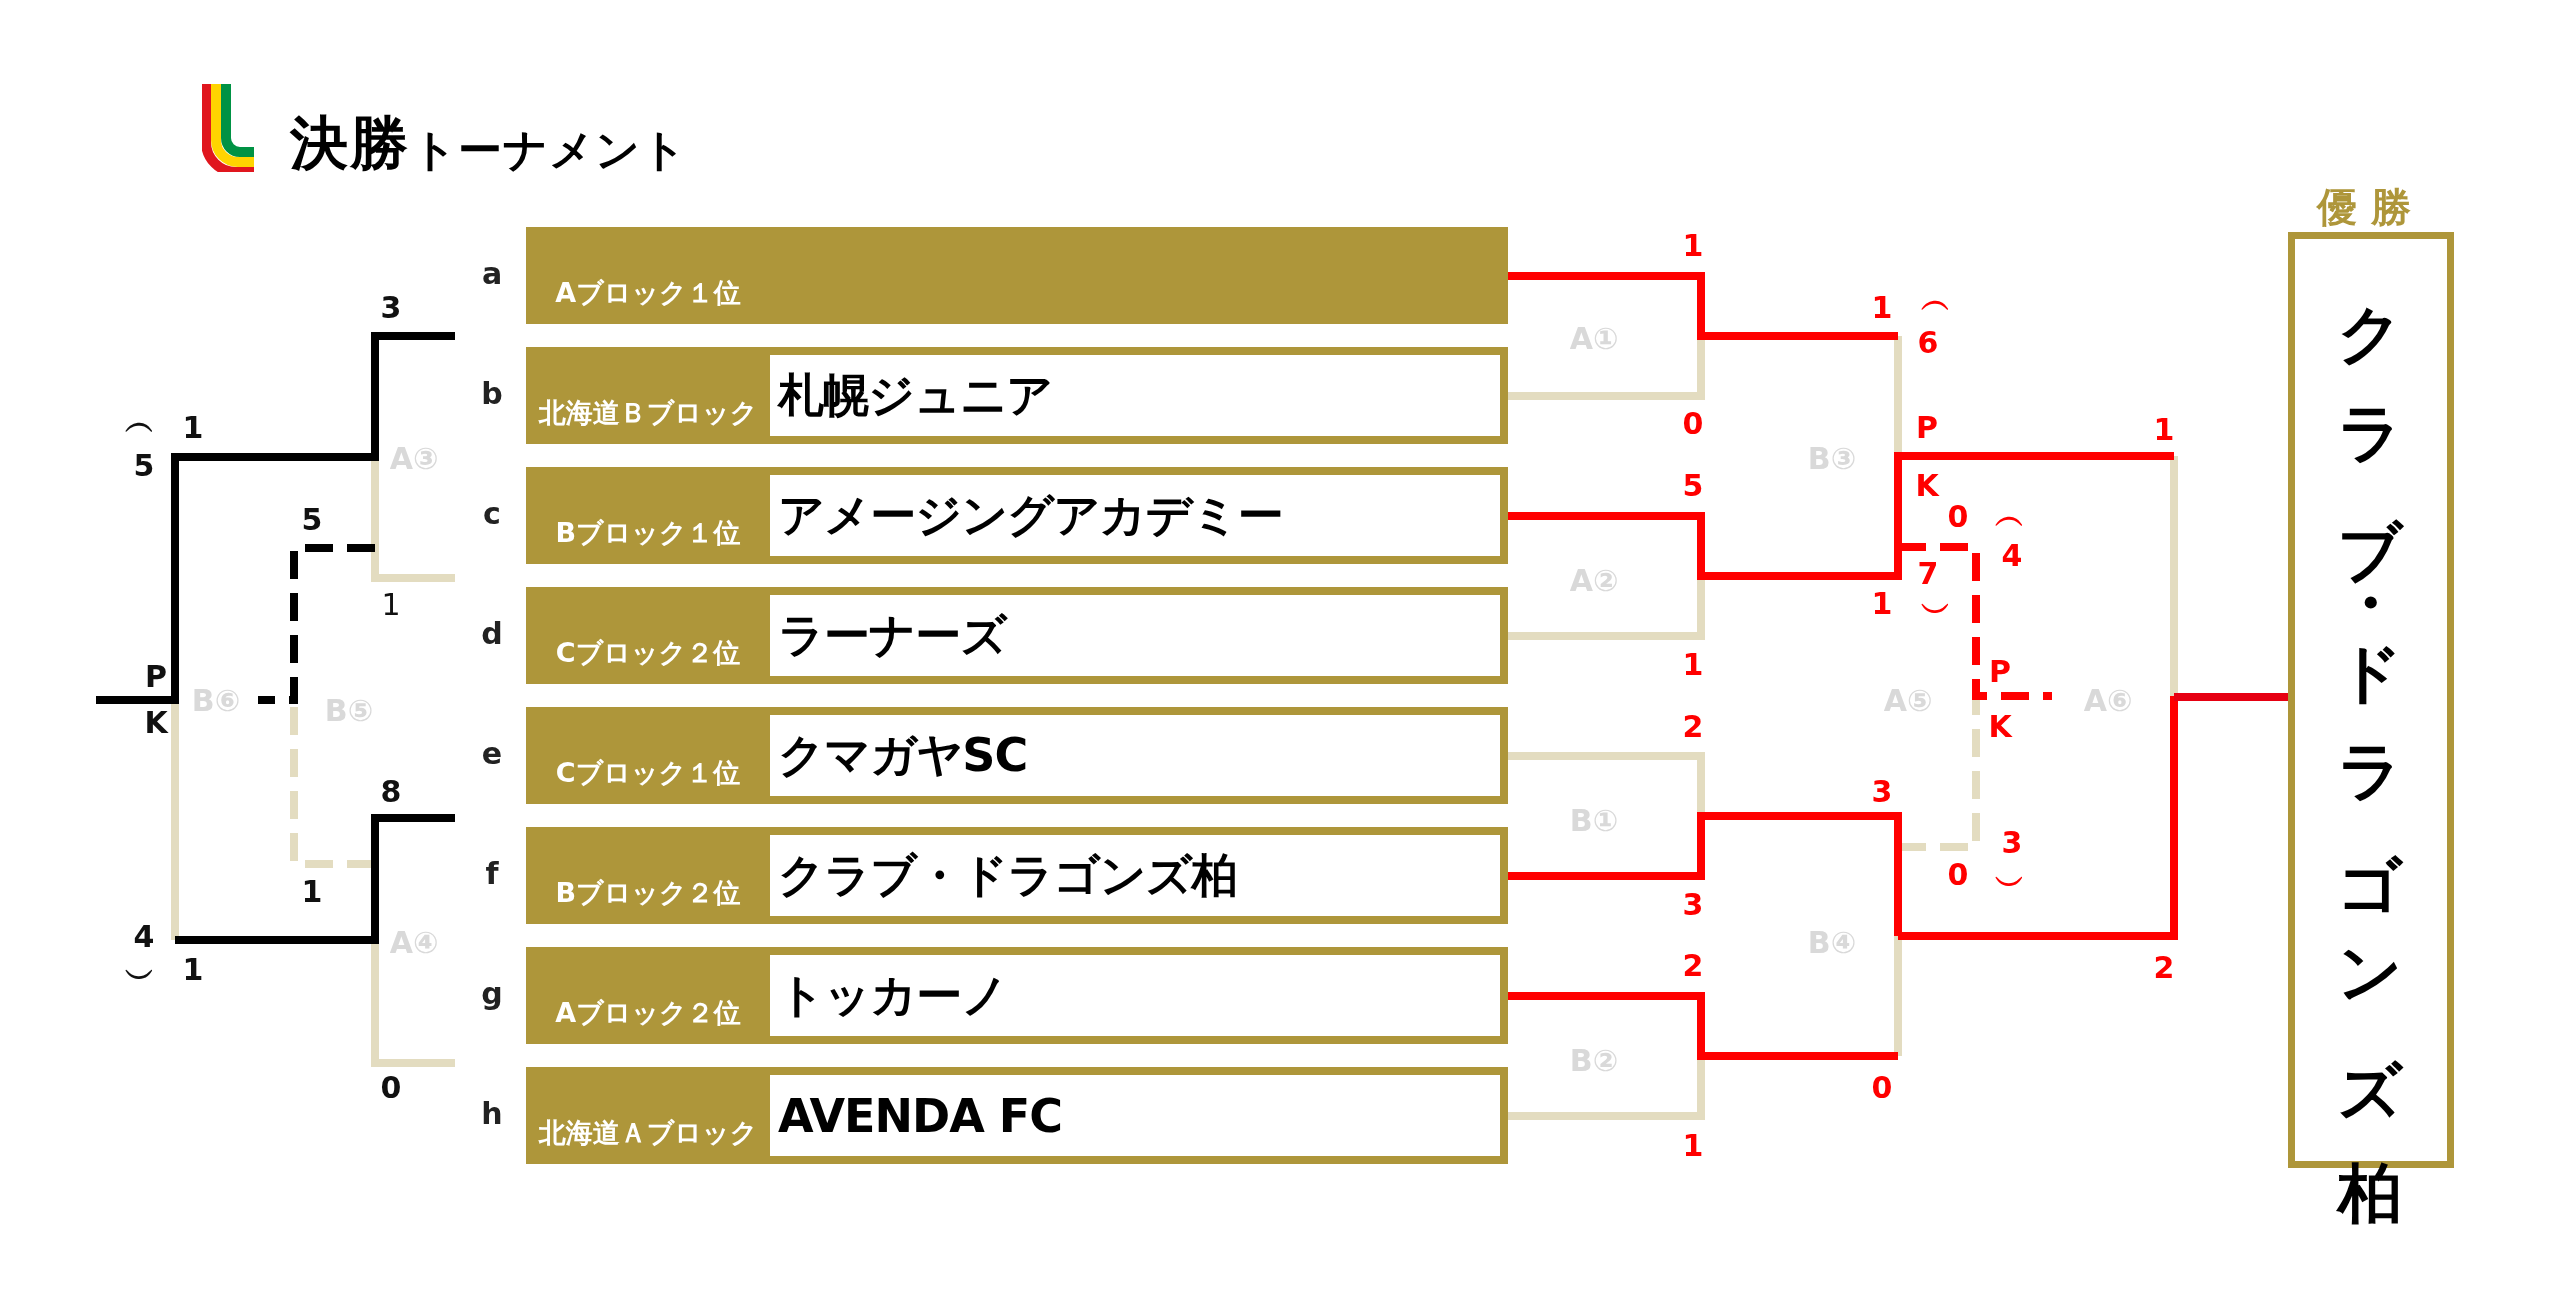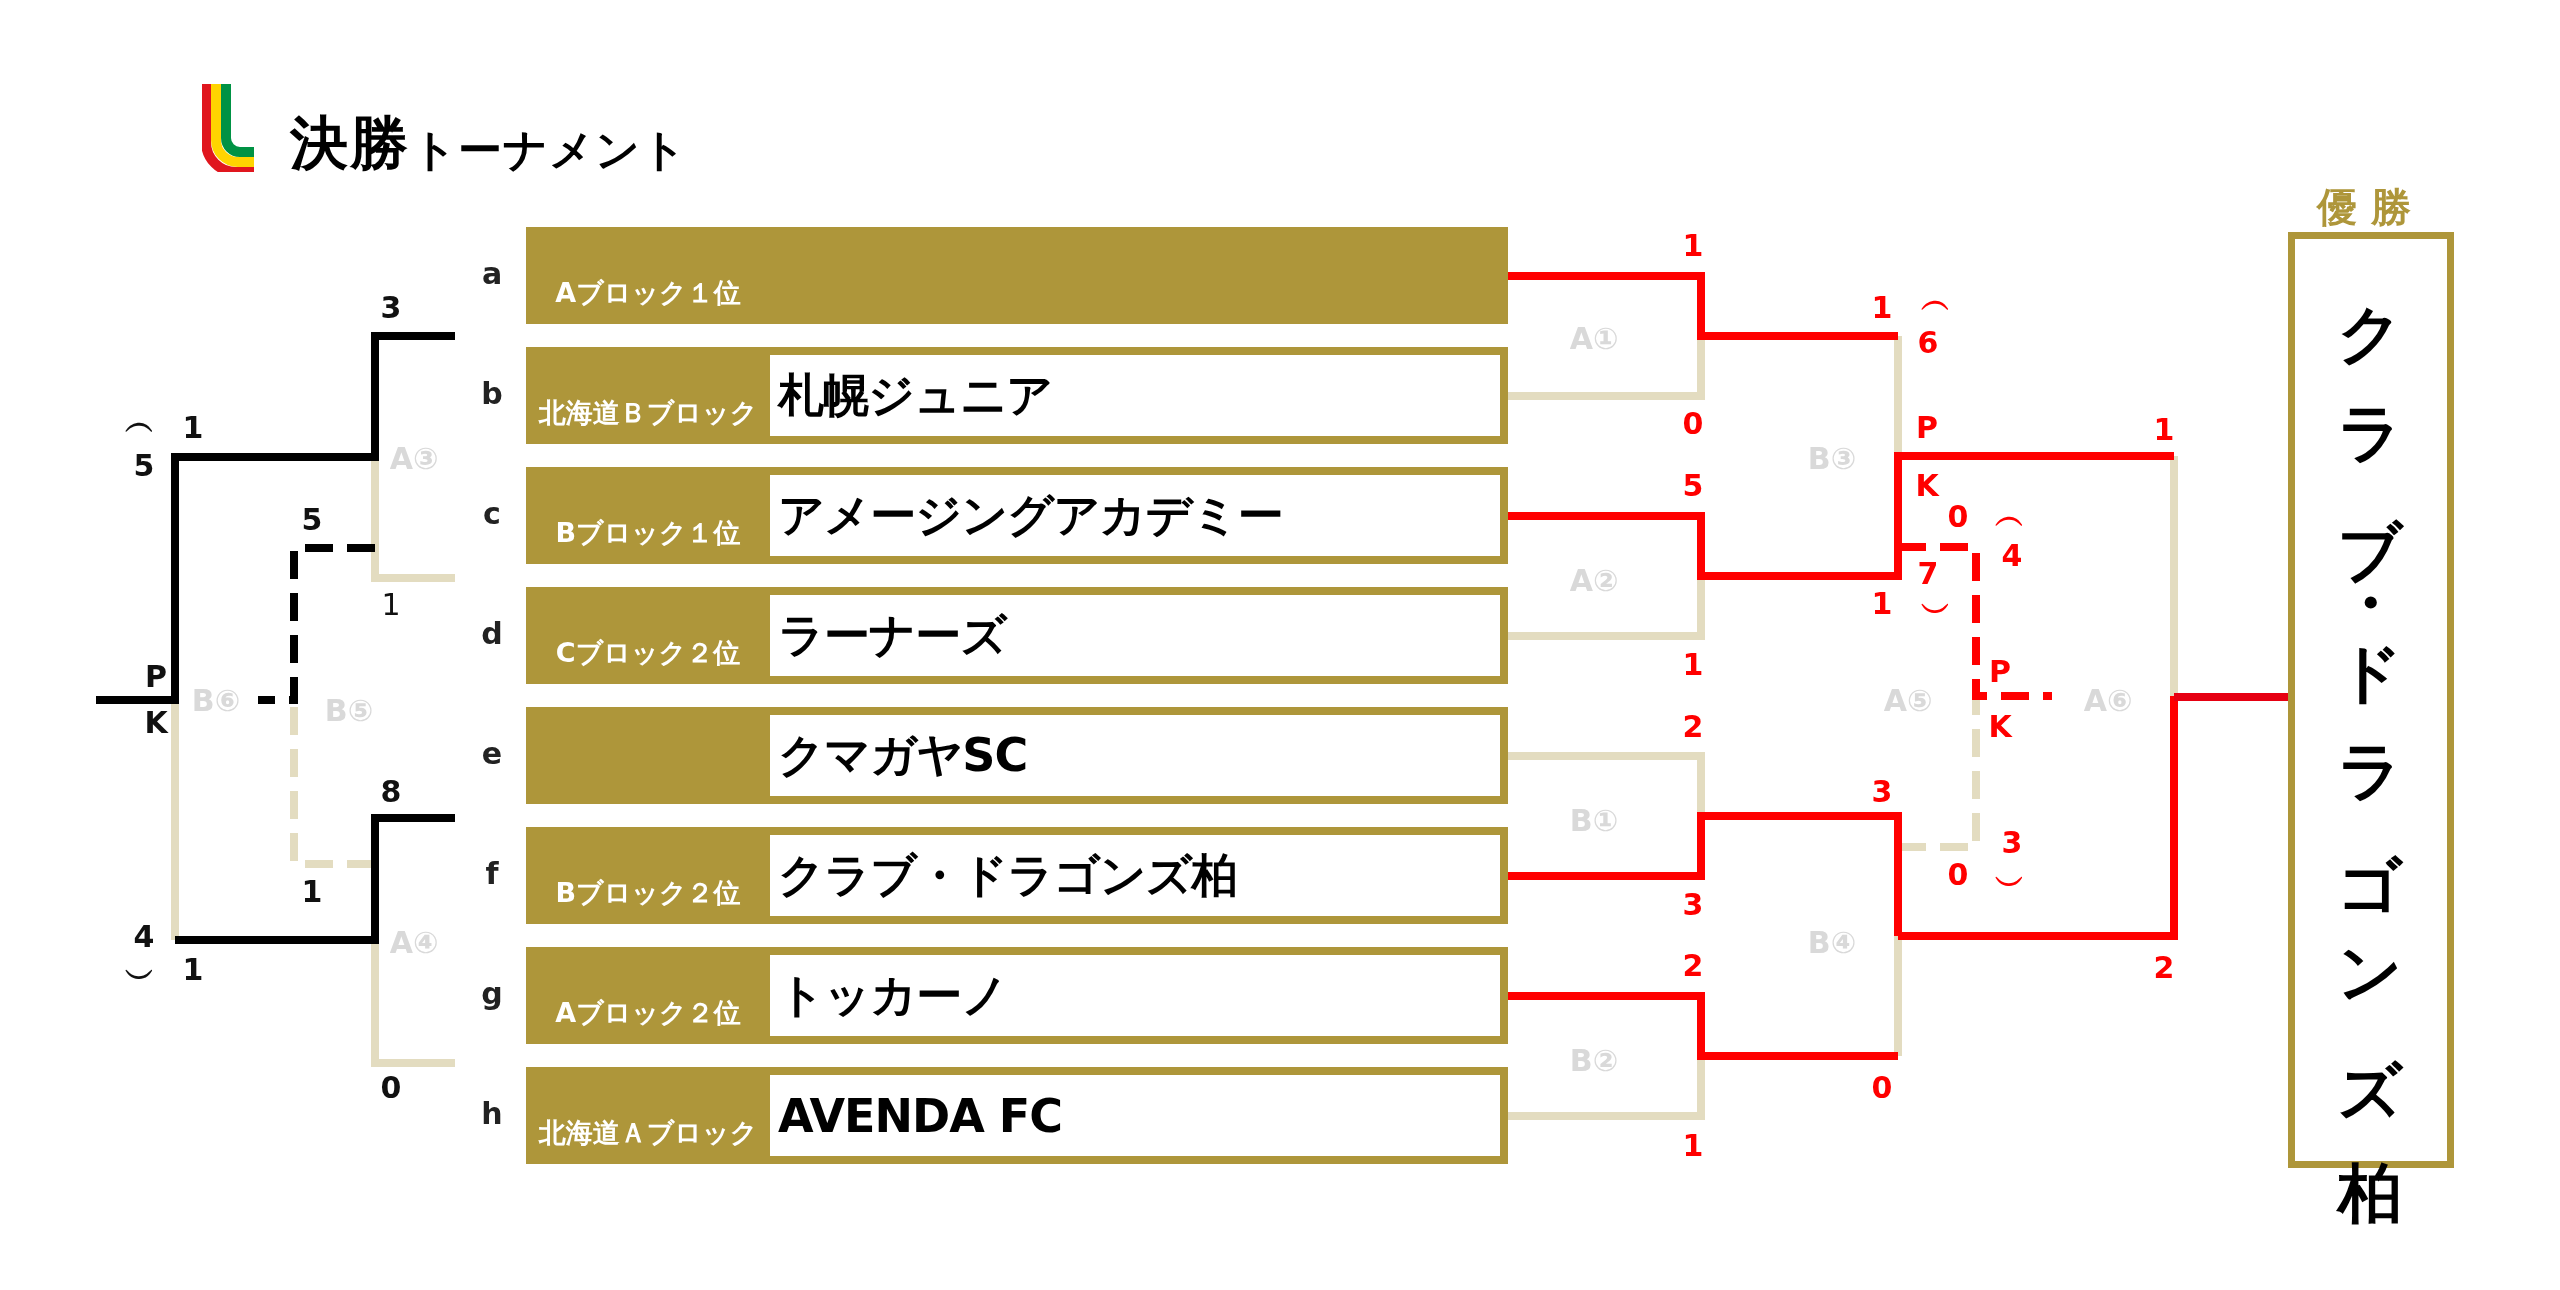--- a/index.html
+++ b/index.html
@@ -109,20 +109,21 @@
 <div class="row-letter" style="left:472px; top:616px;">d</div>
 <div class="team-box" style="top:587px;">
   <div class="team-label">Cブロック２位</div>
   <div class="team-name-cell">
       <span class="team-name">ラーナーズ</span>
     </div>
 </div>
 
 <div class="row-letter" style="left:472px; top:736px;">e</div>
 <div class="team-box" style="top:707px;">
+  <div class="team-label">Cブロック１位</div>
   <div class="team-name-cell">
       <span class="team-name">クマガヤSC</span>
     </div>
 </div>
 
 <div class="row-letter" style="left:472px; top:856px;">f</div>
 <div class="team-box" style="top:827px;">
   <div class="team-label">Bブロック２位</div>
   <div class="team-name-cell">
       <span class="team-name">クラブ・ドラゴンズ柏</span>

